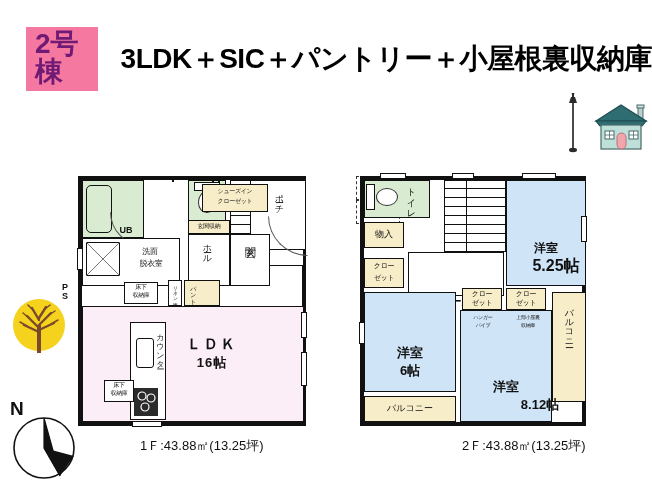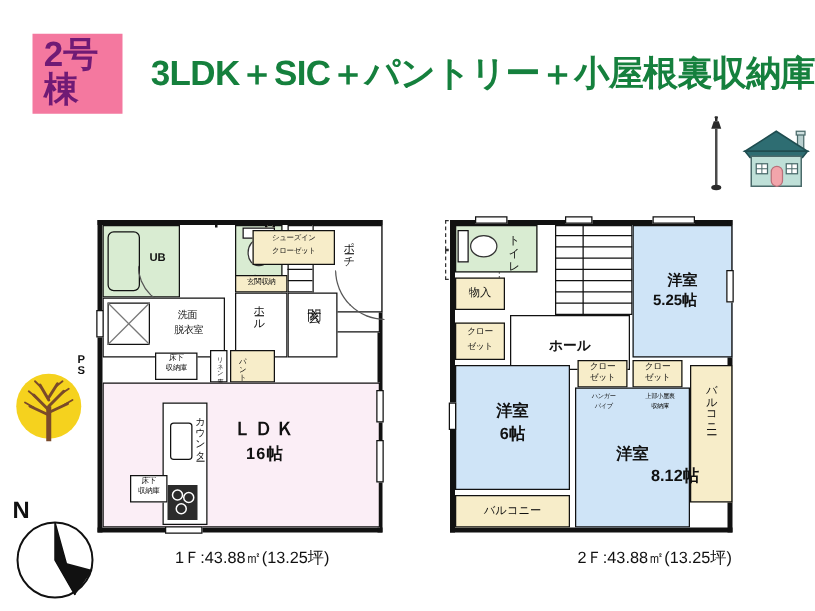--- a/index.html
+++ b/index.html
@@ -9,21 +9,21 @@
     overflow:hidden;position:relative;
   }
   
   #header{position:absolute;left:0;top:0;width:652px;height:170px;}
   #title-row{position:absolute;left:26px;top:27px;display:flex;align-items:center;}
   #building-badge{
     background:#f4789f;color:#701a75;font-size:28px;font-weight:bold;
     padding:3px 9px 5px 9px;line-height:1.0;letter-spacing:0px;
   }
   #plan-type{
-    color:#15803d;font-size:28px;font-weight:bold;margin-left:23px;
+    color:#000000;font-size:28px;font-weight:bold;margin-left:23px;
     line-height:1.0;white-space:nowrap;letter-spacing:-0.5px;
   }
   #features{
     position:absolute;left:36px;top:115px;color:#6a87a8;
     font-size:19px;font-weight:bold;white-space:nowrap;letter-spacing:0px;
   }
   #features span.feat{margin-right:12px;}
   
   #lamp{position:absolute;left:566px;top:93px;width:14px;height:62px;}
   #house-icon{position:absolute;left:592px;top:97px;width:58px;height:58px;}
@@ -40,21 +40,21 @@
   .rm-blue{background:#cfe4f7;}
   .rm-green{background:#d9ecd2;}
   .rm-cream{background:#f7edc9;}
   .rm-white{background:#ffffff;}
   .lbl{position:absolute;color:#111111;text-align:center;line-height:1.05;
        white-space:nowrap;font-weight:bold;}
   .lbl-v{writing-mode:vertical-rl;text-orientation:upright;white-space:nowrap;}
   .tiny{font-size:5px;font-weight:normal;letter-spacing:-0.3px;}
   .tiny2{font-size:6px;font-weight:normal;letter-spacing:-0.3px;}
   .sm{font-size:7px;font-weight:normal;}
-  .md{font-size:9px;}
+  .md{font-size:9px;margin-top:24px;}
   .lg{font-size:13px;letter-spacing:1px;}
   .xl{font-size:15px;letter-spacing:2px;}
   .dash{border:1px dashed #333;box-sizing:border-box;background:transparent;}
   .footer-lbl{position:absolute;font-size:13px;color:#111;font-weight:normal;white-space:nowrap;}
   .arc{position:absolute;border:1px solid #555;border-radius:50%;box-sizing:border-box;}
   .stair-line{position:absolute;background:#111;}
   .win{position:absolute;background:#ffffff;border:1px solid #111;box-sizing:border-box;}
 </style>
 </head>
 <body>
@@ -257,21 +257,21 @@
 
   <div class="fp room rm-white" style="left:52px;top:76px;width:96px;height:44px;"></div>
   <div class="lbl md" style="left:64px;top:96px;width:72px;font-size:11px;">ホール</div>
 
   <div class="fp room rm-cream" style="left:152px;top:48px;width:40px;height:26px;"></div>
   <div class="lbl tiny2" style="left:152px;top:51px;width:40px;font-size:7px;">クロー</div>
   <div class="lbl tiny2" style="left:152px;top:61px;width:40px;font-size:7px;">ゼット</div>
 
   <div class="fp room rm-blue" style="left:150px;top:4px;width:80px;height:106px;"></div>
   <div class="lbl md" style="left:150px;top:42px;width:80px;font-size:12px;">洋室</div>
-  <div class="lbl md" style="left:144px;top:58px;width:80px;font-size:12px;">5.25帖</div>
+  <div class="lbl md" style="left:160px;top:58px;width:80px;font-size:16px;">5.25帖</div>
 
   <div class="fp room rm-cream" style="left:196px;top:116px;width:34px;height:110px;"></div>
   <div class="lbl sm lbl-v" style="left:208px;top:126px;font-size:9px;">バルコニー</div>
 
   <div class="fp room rm-cream" style="left:106px;top:112px;width:40px;height:22px;"></div>
   <div class="lbl tiny2" style="left:106px;top:114px;width:40px;font-size:7px;">クロー</div>
   <div class="lbl tiny2" style="left:106px;top:123px;width:40px;font-size:7px;">ゼット</div>
 
   <div class="fp room rm-cream" style="left:150px;top:112px;width:40px;height:22px;"></div>
   <div class="lbl tiny2" style="left:150px;top:114px;width:40px;font-size:7px;">クロー</div>

